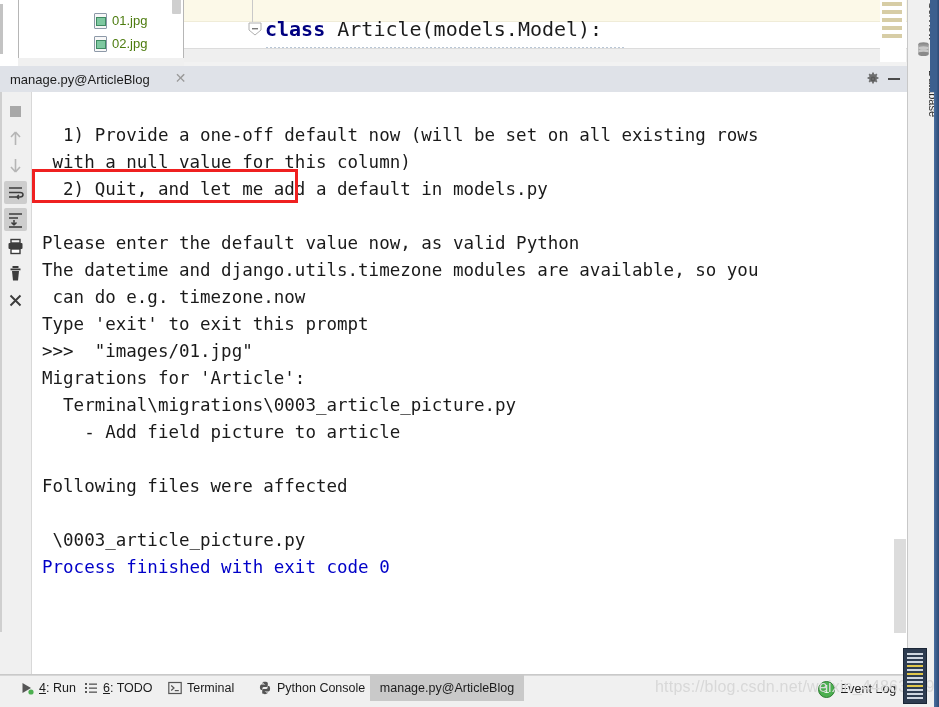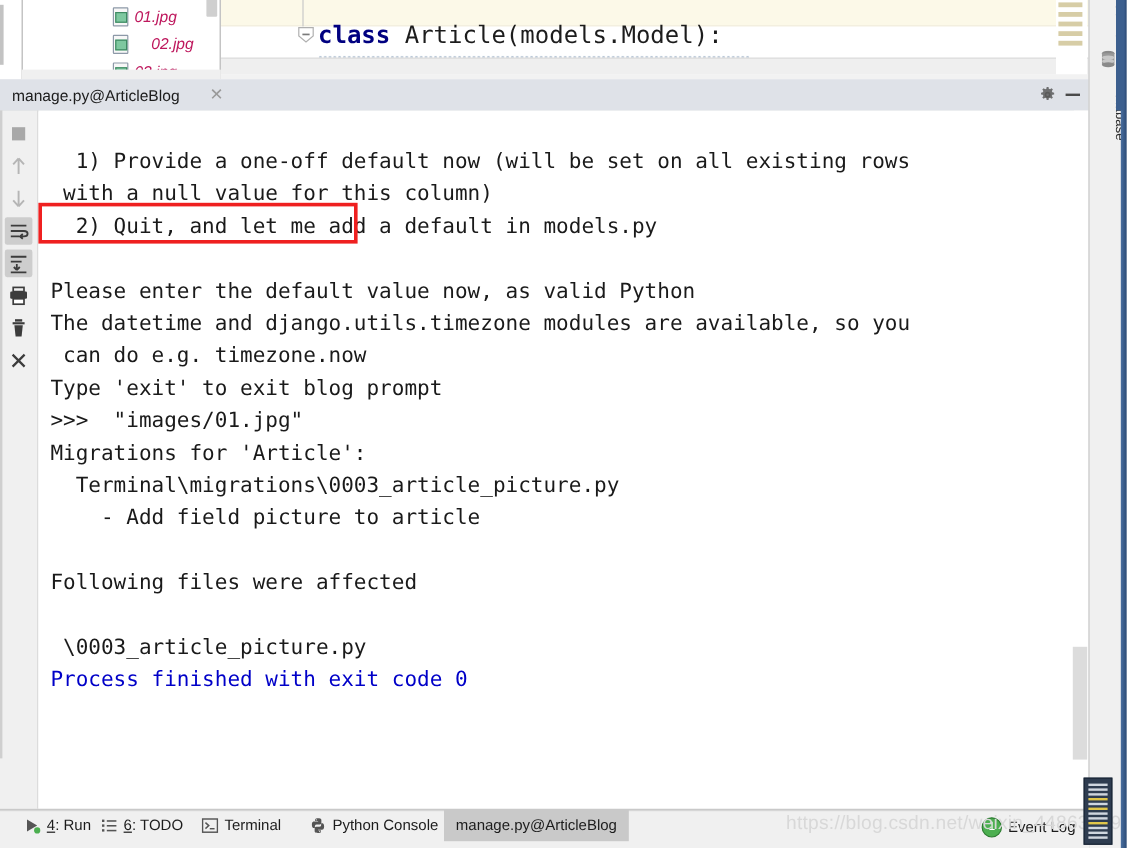--- a/index.html
+++ b/index.html
@@ -114,22 +114,22 @@
   .tree-popup {
     position: absolute; left: 18px; top: -4px; width: 166px; height: 72px;
     background: #ffffff;
     border: 1px solid #b6b6b6;
     border-top: none;
     box-sizing: border-box;
     overflow: hidden;
   }
   .tree-row {
     position: absolute; left: 0; width: 166px; height: 22px;
-    font-size: 13px; color: #be185d;
-    display: flex; align-items: flex-start; font-style: italic;
+    font-size: 13px; color: #4d7c0f;
+    display: flex; align-items: flex-end;
   }
   .file-icon {
     width: 14px; height: 15px; margin-right: 5px; flex: 0 0 auto;
     position: relative;
   }
   .file-icon .pg {
     position: absolute; left: 1px; top: 0; width: 11px; height: 14px;
     background: #f7f7f7; border: 1px solid #8d99a8;
     border-radius: 1px;
   }
@@ -343,21 +343,21 @@
     <span>images</span>
   </div>
   <div class="tree-popup">
     <div class="tree-row" style="top:10px;padding-left:74px;">
       <span class="file-icon">
           <span class="pg"></span>
           <span class="img"></span>
         </span>
       <span>01.jpg</span>
     </div>
-    <div class="tree-row" style="top:33px;padding-left:74px;gap:14px;">
+    <div class="tree-row" style="top:33px;padding-left:74px;">
       <span class="file-icon">
           <span class="pg"></span>
           <span class="img"></span>
         </span>
       <span>02.jpg</span>
     </div>
     <div class="tree-row" style="top:56px;padding-left:74px;">
       <span class="file-icon">
           <span class="pg"></span>
           <span class="img"></span>
@@ -440,21 +440,21 @@
       </div>
     </div>
 
     <div class="console">
       <div class="cline" style="top:30px">  1) Provide a one-off default now (will be set on all existing rows</div>
       <div class="cline" style="top:57px"> with a null value for this column)</div>
       <div class="cline" style="top:84px">  2) Quit, and let me add a default in models.py</div>
       <div class="cline" style="top:138px">Please enter the default value now, as valid Python</div>
       <div class="cline" style="top:192px"> can do e.g. timezone.now</div>
       <div class="cline" style="top:165px">The datetime and django.utils.timezone modules are available, so you</div>
-      <div class="cline" style="top:219px">Type 'exit' to exit blog prompt</div>
+      <div class="cline" style="top:219px">Type 'exit' to exit this prompt</div>
       <div class="cline" style="top:246px">&gt;&gt;&gt;  "images/01.jpg"</div>
       <div class="cline" style="top:273px">Migrations for 'Article':</div>
       <div class="cline" style="top:300px">  Terminal\migrations\0003_article_picture.py</div>
       <div class="cline" style="top:327px">    - Add field picture to article</div>
       <div class="cline" style="top:354px"></div>
       <div class="cline" style="top:381px">Following files were affected</div>
       <div class="cline" style="top:435px"> \0003_article_picture.py</div>
       <div class="cline c-blue" style="top:462px">Process finished with exit code 0</div>
 
       <div class="console-scroll-track">

